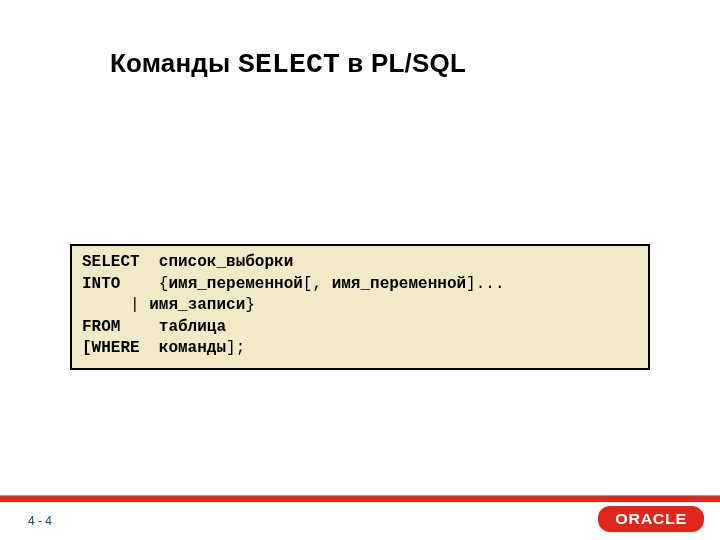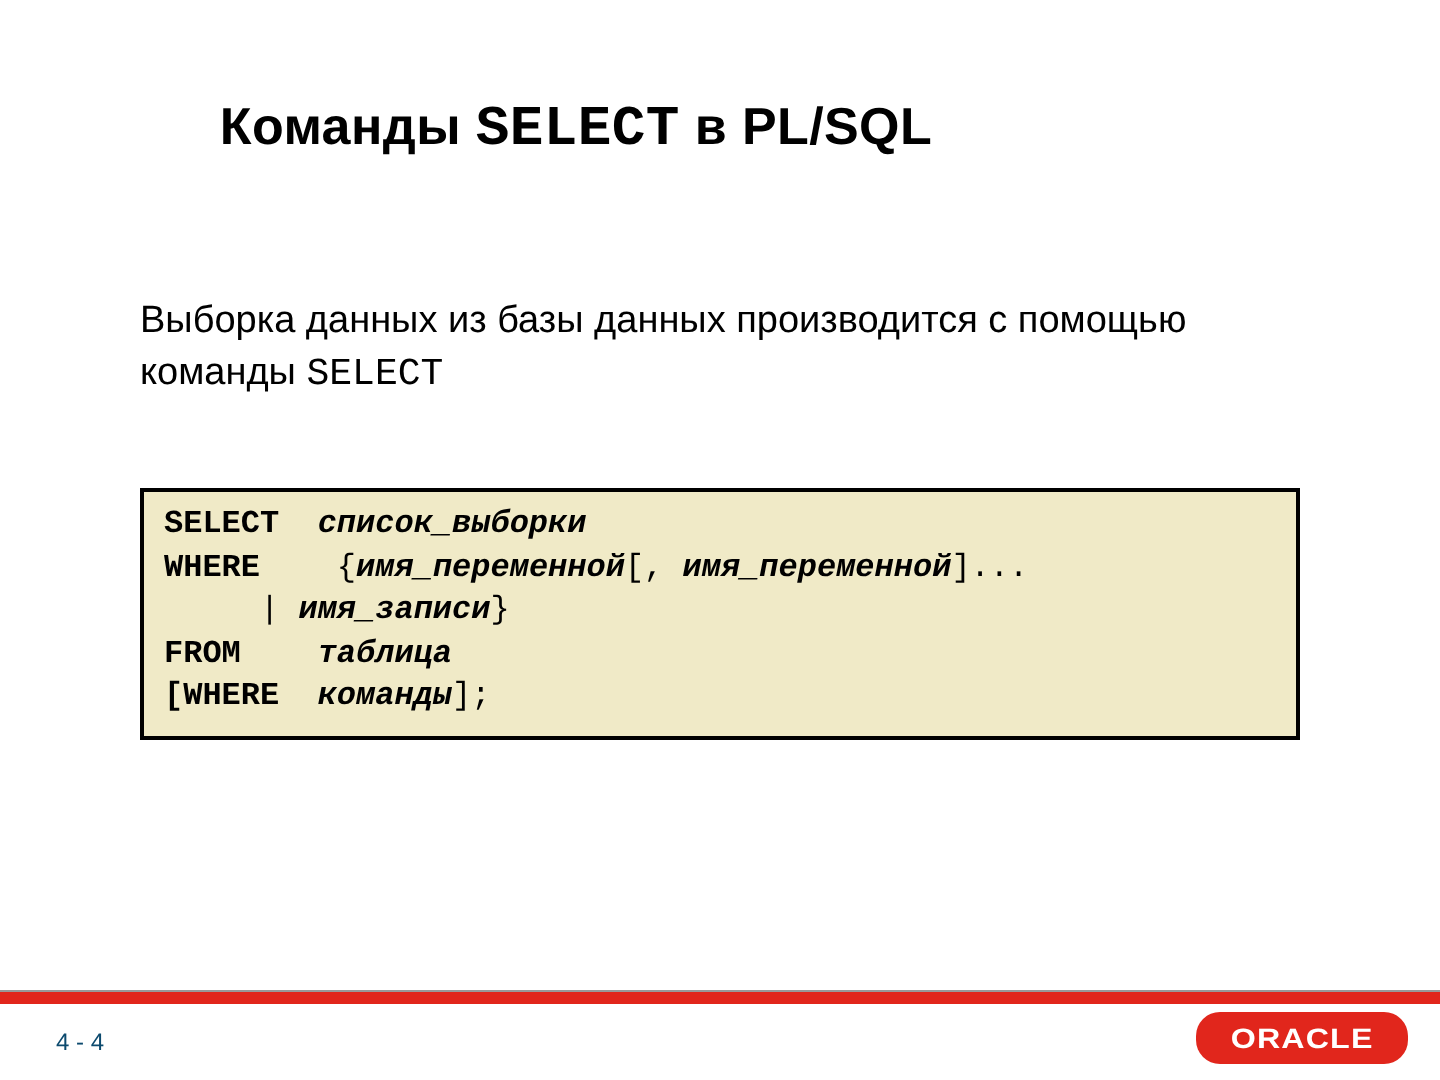--- a/index.html
+++ b/index.html
@@ -57,21 +57,21 @@
     box-sizing: border-box;
     background: #f0eac7;
     border: 2px solid #000;
     padding: 6px 10px 8px 10px;
     font-family: "Courier New", Courier, monospace;
     font-size: 16px;
     line-height: 1.35;
     white-space: pre;
   }
   .codebox .kw { font-weight: bold; font-style: normal; }
-  .codebox .it { font-style: italic; font-weight: bold; }
+  .codebox .it { font-weight: bold; }
   .codebox .pn { font-style: normal; font-weight: normal; }
   .footer-bar {
     position: absolute;
     left: 0;
     bottom: 38px;
     width: 720px;
     height: 6px;
     background: #e1261c;
   }
   .footer-bar::after {
@@ -112,27 +112,24 @@
 </head>
 <body>
 
 <div class="slide">
 
   <div class="title">
     <span>Команды </span><span class="mono">SELECT</span><span> в PL/SQL</span>
   </div>
 
   <div class="body">
-    <p>
-      <span>Выборка данных из базы данных производится с помощью команды </span><span class="mono">SELECT</span>
-    </p>
   </div>
 
   <div class="codebox"><span class="kw">SELECT  </span><span class="it">список_выборки</span>
-<span class="kw">WHERE    </span><span class="pn">{</span><span class="it">имя_переменной</span><span class="pn">[, </span><span class="it">имя_переменной</span><span class="pn">]...</span>
+<span class="kw">INTO    </span><span class="pn">{</span><span class="it">имя_переменной</span><span class="pn">[, </span><span class="it">имя_переменной</span><span class="pn">]...</span>
 <span class="pn">     </span><span class="pn">| </span><span class="it">имя_записи</span><span class="pn">}</span>
 <span class="kw">FROM    </span><span class="it">таблица</span>
 <span class="kw">[WHERE  </span><span class="it">команды</span><span class="pn">];</span></div>
 
   <div class="footer-bar"></div>
 
   <div class="page-num">4 - 4</div>
 
   <div class="logo">
     <span>ORACLE</span>

